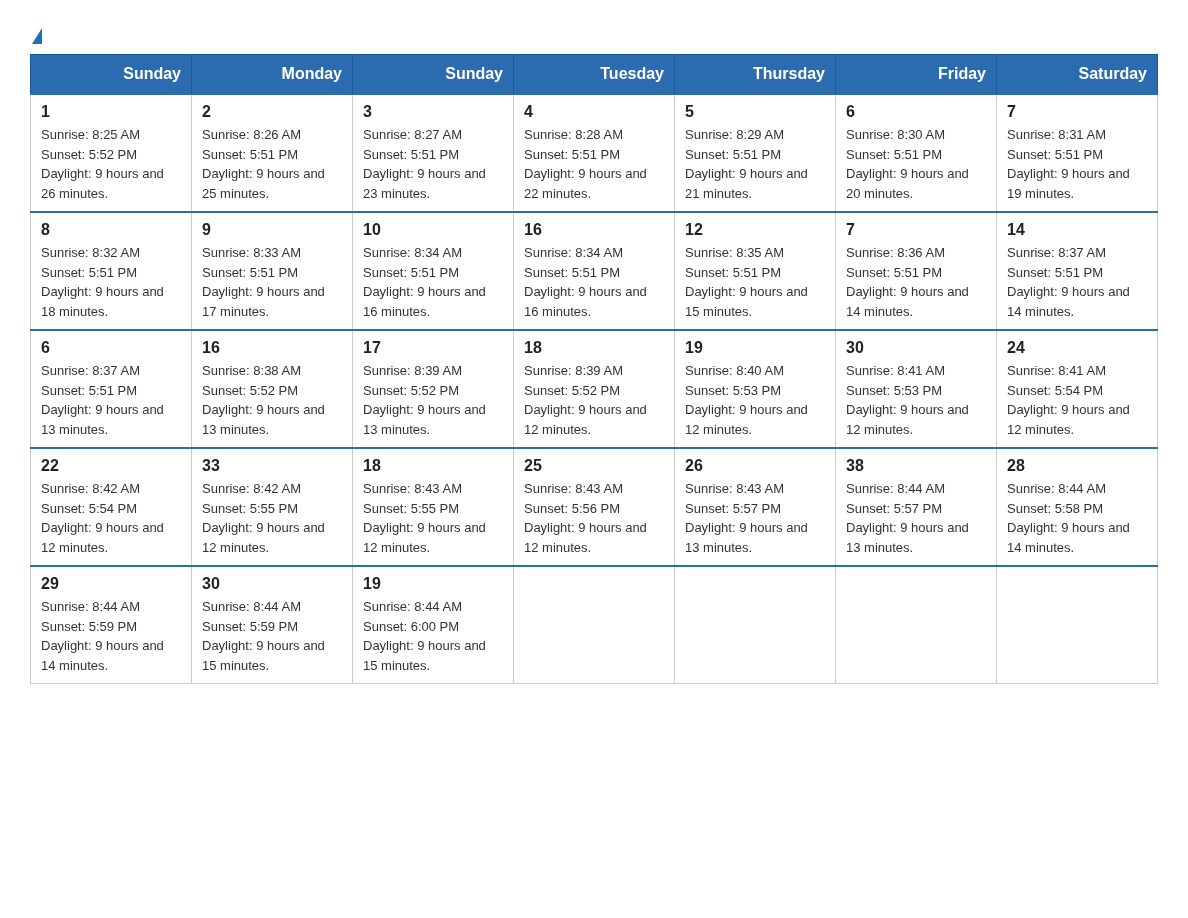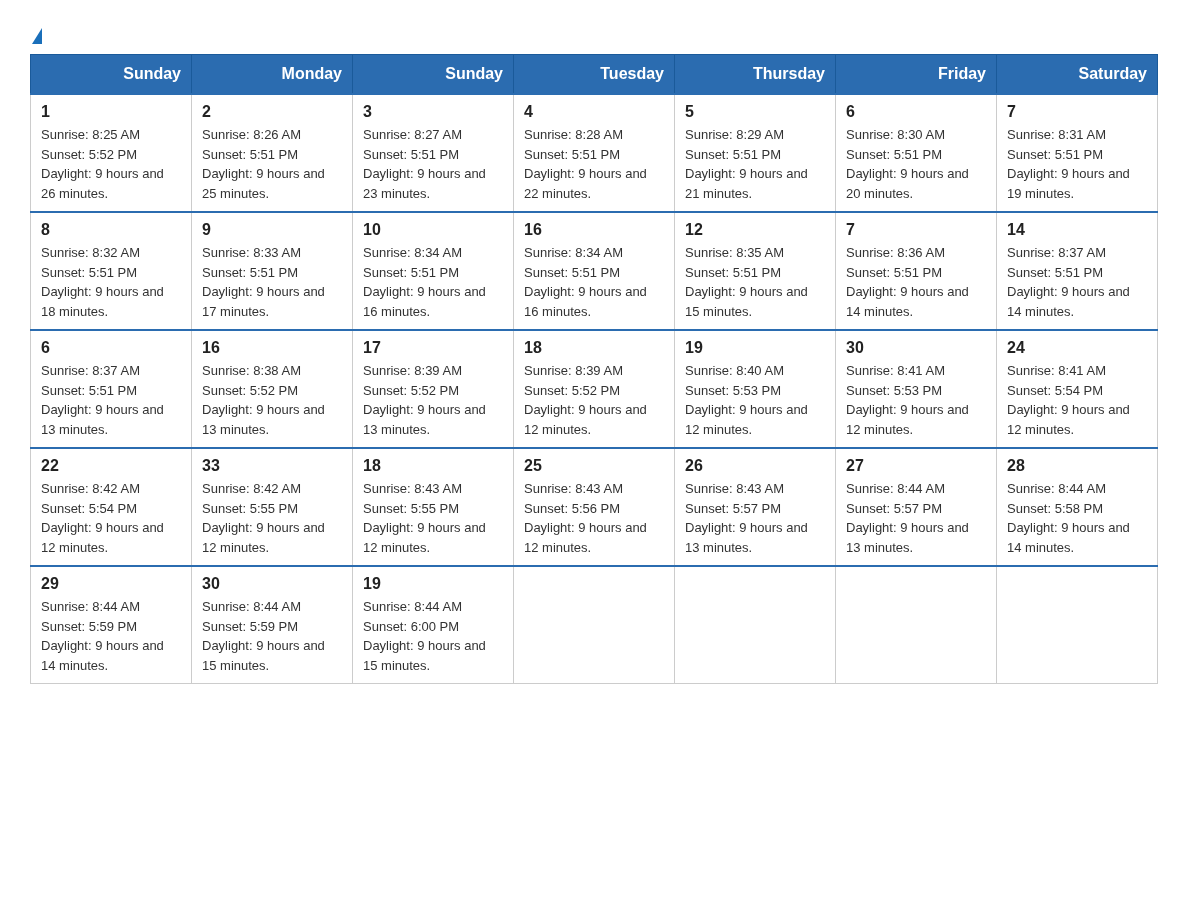--- a/index.html
+++ b/index.html
@@ -236,21 +236,21 @@
         </td>
         <td>
           <span class="day-number">25</span>
           <div class="day-info">Sunrise: 8:43 AM<br>Sunset: 5:56 PM<br>Daylight: 9 hours and 12 minutes.</div>
         </td>
         <td>
           <span class="day-number">26</span>
           <div class="day-info">Sunrise: 8:43 AM<br>Sunset: 5:57 PM<br>Daylight: 9 hours and 13 minutes.</div>
         </td>
         <td>
-          <span class="day-number">27</span>
+          <span class="day-number">38</span>
           <div class="day-info">Sunrise: 8:44 AM<br>Sunset: 5:57 PM<br>Daylight: 9 hours and 13 minutes.</div>
         </td>
         <td>
           <span class="day-number">28</span>
           <div class="day-info">Sunrise: 8:44 AM<br>Sunset: 5:58 PM<br>Daylight: 9 hours and 14 minutes.</div>
         </td>
       </tr>
       <tr>
         <td>
           <span class="day-number">29</span>

